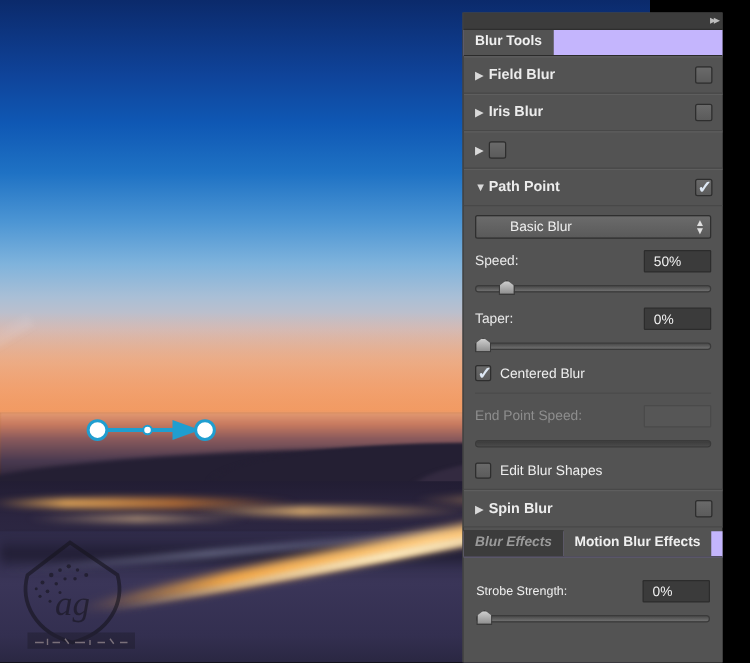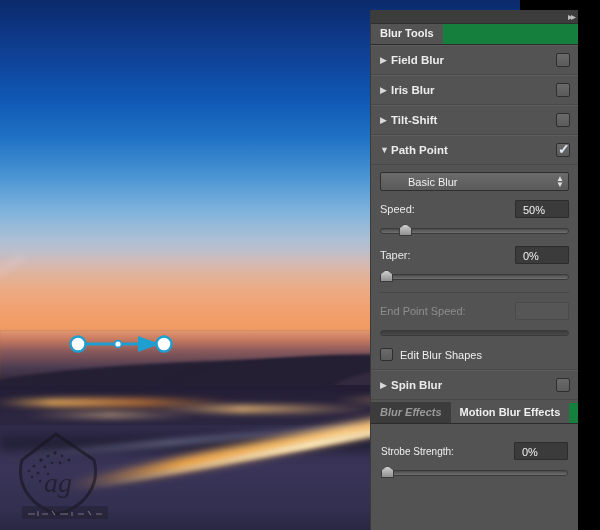--- a/index.html
+++ b/index.html
@@ -101,21 +101,21 @@
   }
   .panel-topbar {
     height: 14px; background: #3c3c3c; position: relative;
     border-bottom: 1px solid #2e2e2e; flex: none;
   }
   .collapse-ico {
     position: absolute; right: 4px; top: 1px; font-size: 10px; color: #bdbdbd;
     line-height: 12px; letter-spacing: -2px; cursor: pointer;
   }
   .tabstrip {
-    height: 21px; background: #15803d; display: flex; align-items: flex-end;
+    height: 21px; background: #c4b5fd; display: flex; align-items: flex-end;
     flex: none; border-bottom: 1px solid #2b2b2b;
   }
   .tab {
     height: 21px; line-height: 21px; padding: 0 9px;
     font-size: 11px; font-weight: bold; color: #d8d8d8;
     background: #3c3c3c; cursor: pointer;
   }
   .tab.active { background: #535353; color: #f0f0f0; }
   .tab.inactive { background: #3c3c3c; color: #9a9a9a; font-style: italic; }
   .tabstrip-fill { flex: 1; background: #3c3c3c; }
@@ -269,21 +269,20 @@
       </div>
 
       <div class="section-head">
         <span class="tri">▶</span>
         <span class="section-title">Iris Blur</span>
         <span class="cbox"></span>
       </div>
 
       <div class="section-head">
         <span class="tri">▶</span>
-        <span class="section-title">Tilt-Shift</span>
         <span class="cbox"></span>
       </div>
 
       <div class="section-head">
         <span class="tri">▼</span>
         <span class="section-title">Path Point</span>
         <span class="cbox checked"></span>
       </div>
 
       <div class="section-body">
@@ -307,20 +306,24 @@
 
         <div class="row-label">
           <span class="lbl">Taper:</span>
           <span class="numfield">0%</span>
         </div>
         <div class="slider">
           <div class="track"></div>
           <div class="thumb" style="left:0%"></div>
         </div>
 
+        <div class="check-row">
+          <span class="cbox sm checked"></span>
+          <span class="ctext">Centered Blur</span>
+        </div>
 
         <div class="hr"></div>
 
         <div class="row-label">
           <span class="lbl disabled">End Point Speed:</span>
           <span class="numfield empty"></span>
         </div>
         <div class="slider">
           <div class="track disabled"></div>
         </div>

